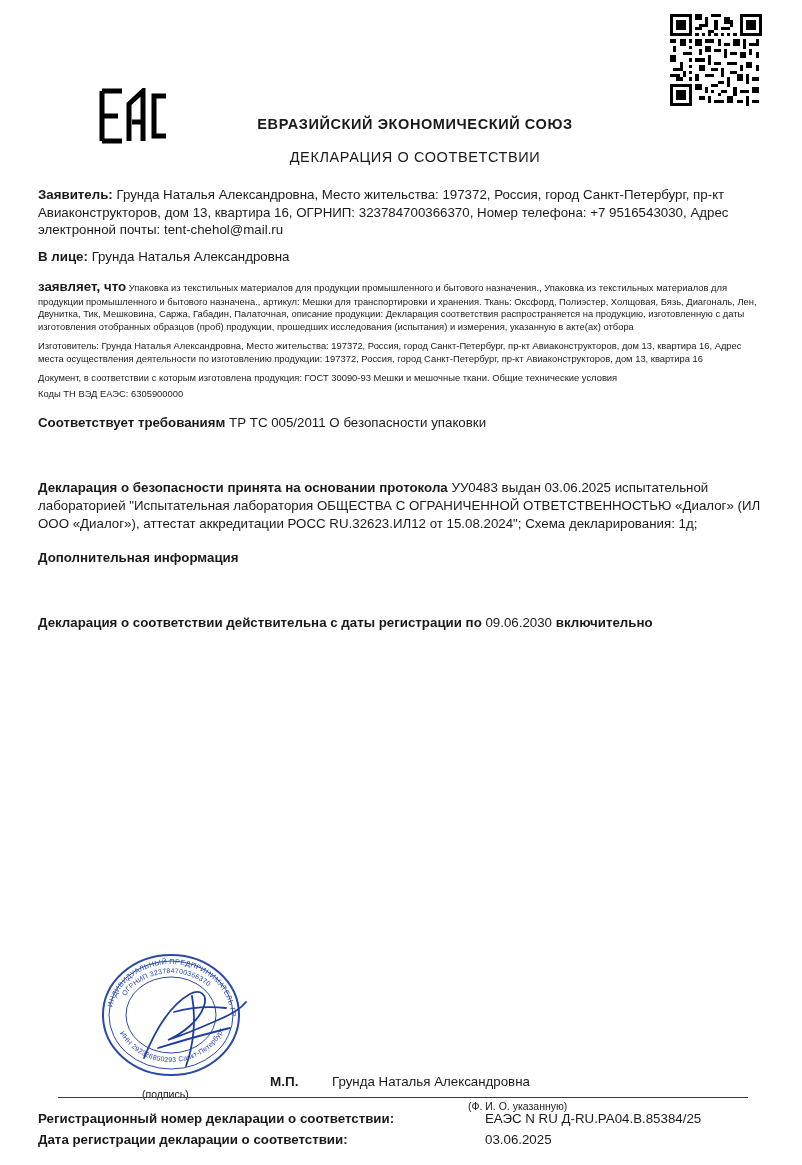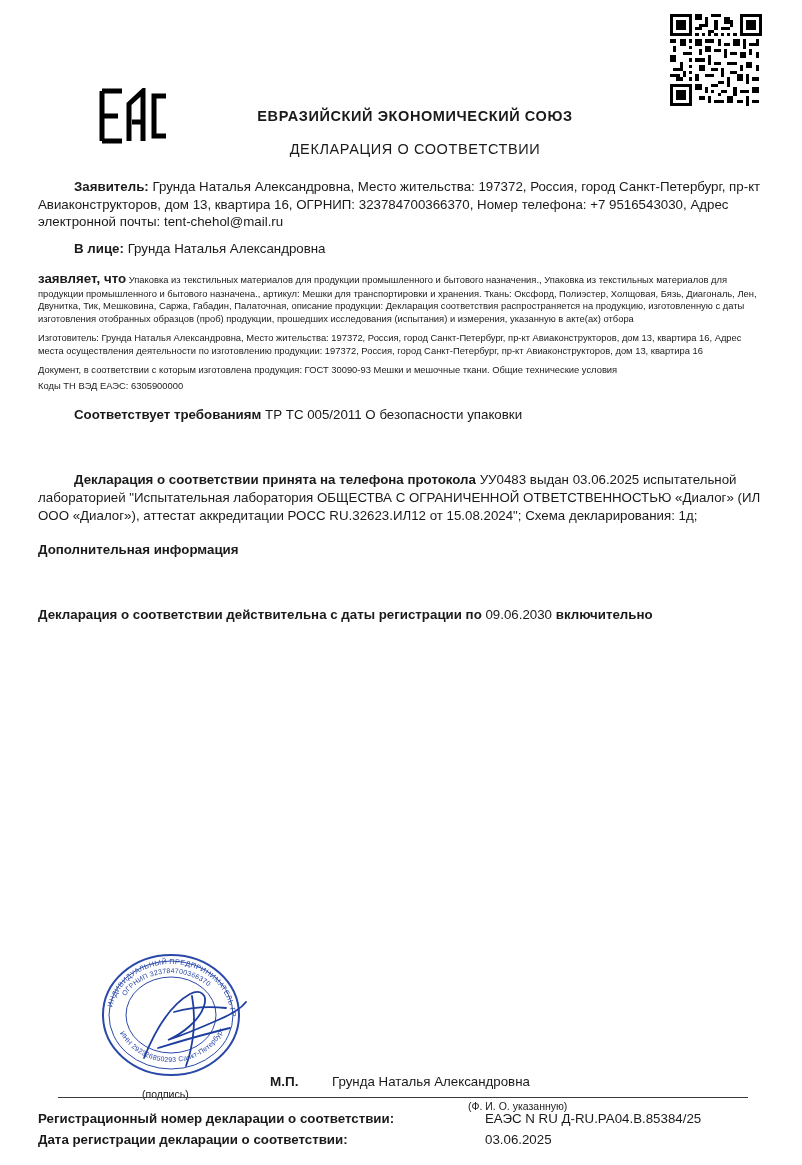--- a/index.html
+++ b/index.html
@@ -14,21 +14,21 @@
     font-family: "Liberation Sans", sans-serif;
     color: #1a1a1a;
     overflow: hidden;
   }
 
   .page {
     position: relative;
     width: 802px;
     height: 1165px;
     box-sizing: border-box;
-    padding: 0 38px;
+    padding: 8px 38px;
   }
 
   
   .qr {
     position: absolute;
     top: 14px;
     right: 40px;
     width: 92px;
     height: 92px;
   }
@@ -63,21 +63,20 @@
   }
 
   
   .body-block {
     margin-top: 21px;
     font-size: 13px;
     line-height: 1.32;
   }
   .lbl {
     font-weight: bold;
-    margin-left: 36px;
   }
   .p-applicant {
     font-size: 13.3px;
     line-height: 1.33;
     text-align: left;
     margin: 0 0 2px 0;
   }
   .p-person {
     font-size: 13.3px;
     margin: 9px 0 0 0;
@@ -362,21 +361,21 @@
       <p class="p-small-block small-text mt6">Документ, в соответствии с которым изготовлена продукция: ГОСТ 30090-93 Мешки и мешочные ткани. Общие технические условия</p>
       <p class="p-small-block small-text mt4">Коды ТН ВЭД ЕАЭС: 6305900000</p>
     </div>
 
     <p class="p-conform">
       <span class="lbl">Соответствует требованиям</span>
       <span class="conform-val">ТР ТС 005/2011 О безопасности упаковки</span>
     </p>
 
     <p class="p-protocol">
-      <span class="lbl">Декларация о соответствии принята на телефона протокола</span>
+      <span class="lbl">Декларация о безопасности принята на основании протокола</span>
       <span>УУ0483 выдан 03.06.2025 испытательной лабораторией "Испытательная лаборатория ОБЩЕСТВА С ОГРАНИЧЕННОЙ ОТВЕТСТВЕННОСТЬЮ «Диалог» (ИЛ ООО «Диалог»), аттестат аккредитации РОСС RU.32623.ИЛ12 от 15.08.2024"; Схема декларирования: 1д;</span>
     </p>
     <p class="p-addinfo">Дополнительная информация</p>
 
     <p class="p-valid">
       <span>Декларация о соответствии действительна с даты регистрации по</span>
       <span class="normal">09.06.2030</span>
       <span>включительно</span>
     </p>
   </div>

